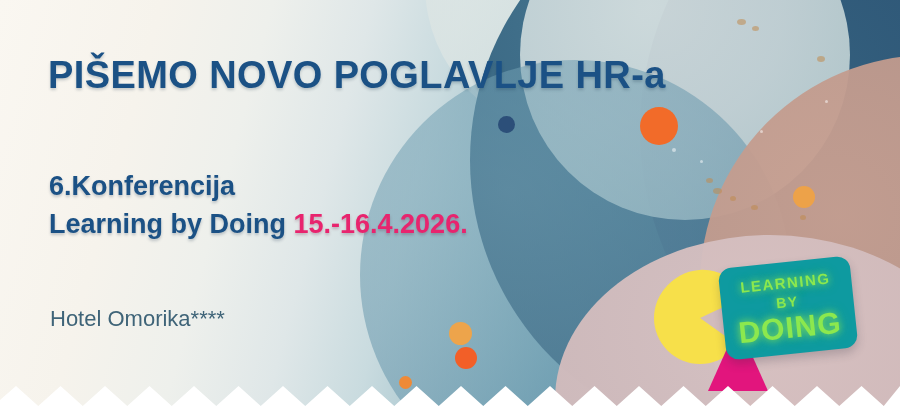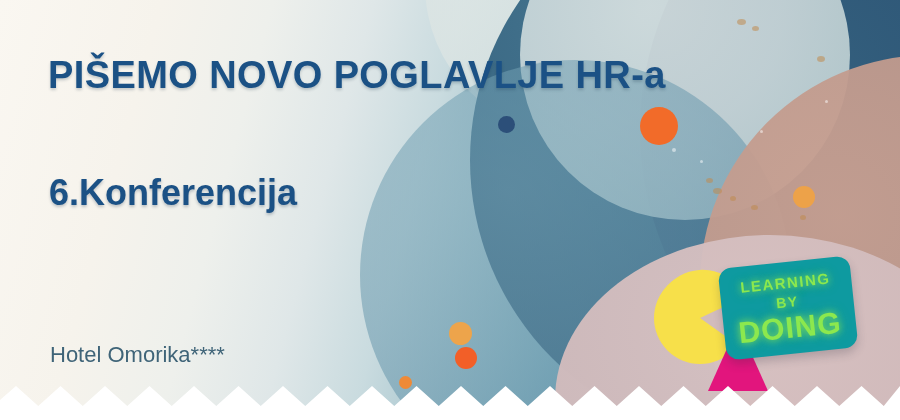--- a/index.html
+++ b/index.html
@@ -146,42 +146,41 @@
     letter-spacing: 0.4px;
     color: #1b5185;
     text-shadow: 0 2px 3px rgba(20,45,70,0.22);
     white-space: nowrap;
   }
 
   .subtitle {
     position: absolute;
     left: 49px;
     top: 167px;
-    font-size: 36px;
+    font-size: 27px;
     font-weight: 700;
     line-height: 1.42;
     color: #1b5185;
     text-shadow: 0 2px 3px rgba(20,45,70,0.25);
     white-space: nowrap;
   }
   .subtitle .date {
     color: #e8246e;
     text-shadow: 0 2px 3px rgba(90,10,45,0.25);
   }
 
   .venue {
     position: absolute;
     left: 50px;
     top: 303px;
     font-size: 22px;
     font-weight: 400;
     line-height: 1.42;
     color: #3f6478;
     white-space: nowrap;
-    margin-top: 36px;
   }
 
   
   .logo-group {
     position: absolute;
     left: 650px;
     top: 255px;
     width: 250px;
     height: 140px;
   }
@@ -271,20 +270,23 @@
   <div class="fleck fleck-w" style="left:700px;top:160px;width:3px;height:3px;"></div>
   <div class="fleck fleck-w" style="left:760px;top:130px;width:3px;height:3px;"></div>
   <div class="fleck fleck-w" style="left:825px;top:100px;width:3px;height:3px;"></div>
 
   <div class="headline">PIŠEMO NOVO POGLAVLJE HR-a</div>
 
   <div class="subtitle">
     <div>
       <span>6.Konferencija</span>
     </div>
+    <div>
+      <span>Learning by Doing </span><span class="date">15.-16.4.2026.</span>
+    </div>
   </div>
 
   <div class="venue">
     <div>Hotel Omorika****</div>
   </div>
 
   <div class="logo-group">
 
     <svg class="logo-shapes" width="250" height="140">
 

